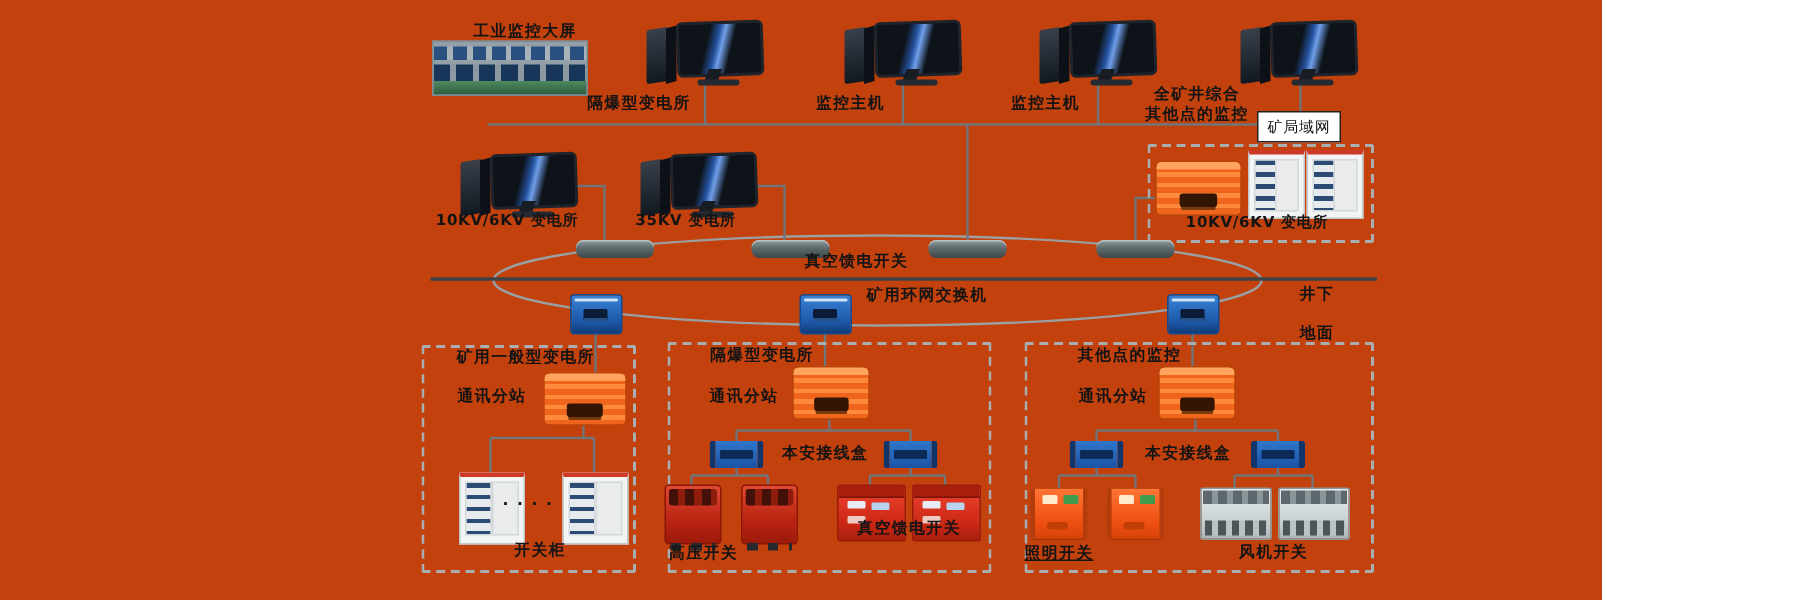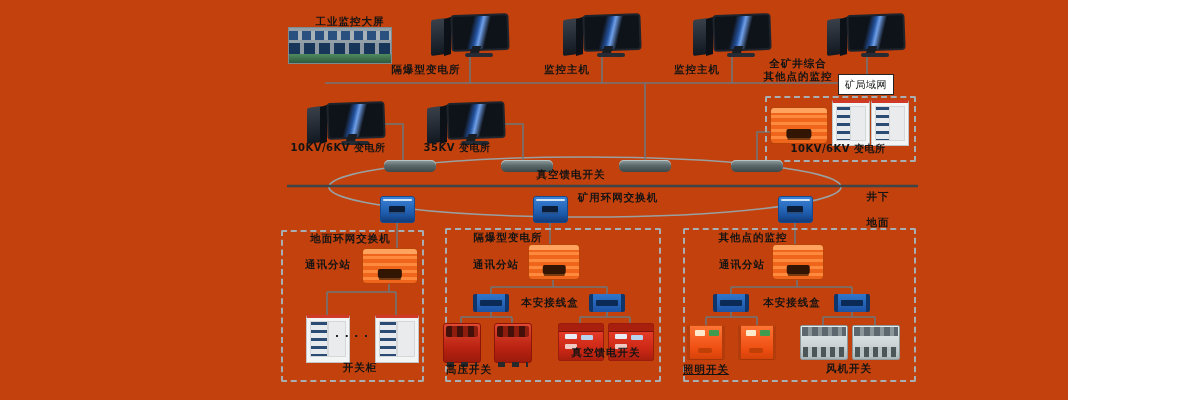--- a/index.html
+++ b/index.html
@@ -210,21 +210,21 @@
   <div class="lbl" style="left:516px;top:168px;width:110px;">真空馈电开关</div>
   <div class="lbl" style="left:563px;top:191px;width:110px;">矿用环网交换机</div>
   <div class="lbl" style="left:858px;top:180px;width:40px;margin-top:36px;">地面</div>
   <div class="lbl" style="left:858px;top:190px;width:40px;">井下</div>
 
   <div class="bconv" style="left:380px;top:196px;"></div>
   <div class="bconv" style="left:533px;top:196px;"></div>
   <div class="bconv" style="left:778px;top:196px;"></div>
 
   <div class="dashed" style="left:281px;top:230px;width:139px;height:148px;"></div>
-  <div class="lbl" style="left:283px;top:232px;width:135px;">地面环网交换机</div>
+  <div class="lbl" style="left:283px;top:232px;width:135px;">矿用一般型变电所</div>
   <div class="lbl" style="left:298px;top:258px;width:60px;">通讯分站</div>
   <div class="ocomm" style="left:362px;top:248px;width:54px;height:34px;"></div>
   <div class="wcab" style="left:306px;top:315px;width:42px;height:44px;"></div>
   <div class="wcab" style="left:375px;top:315px;width:42px;height:44px;"></div>
   <div class="lbl" style="left:334px;top:330px;width:36px;">· · · ·</div>
   <div class="lbl" style="left:330px;top:361px;width:60px;">开关柜</div>
 
   <div class="dashed" style="left:445px;top:228px;width:212px;height:150px;"></div>
   <div class="lbl" style="left:460px;top:231px;width:96px;">隔爆型变电所</div>
   <div class="lbl" style="left:466px;top:258px;width:60px;">通讯分站</div>

